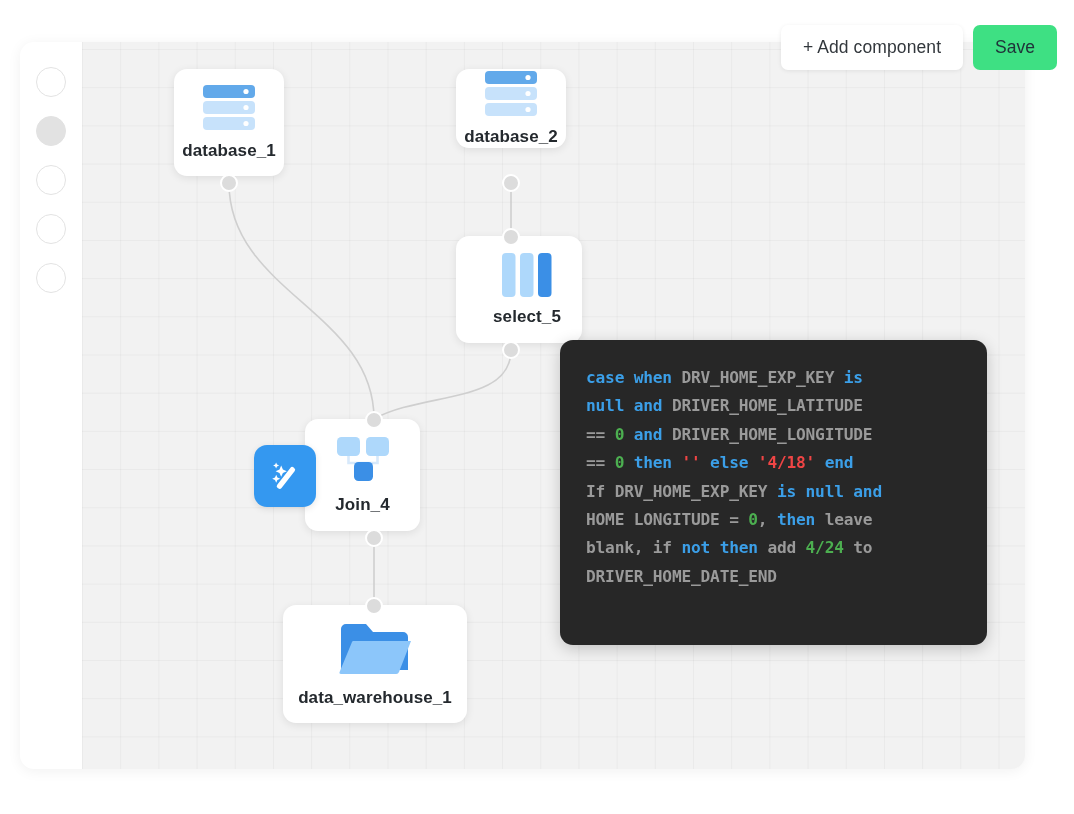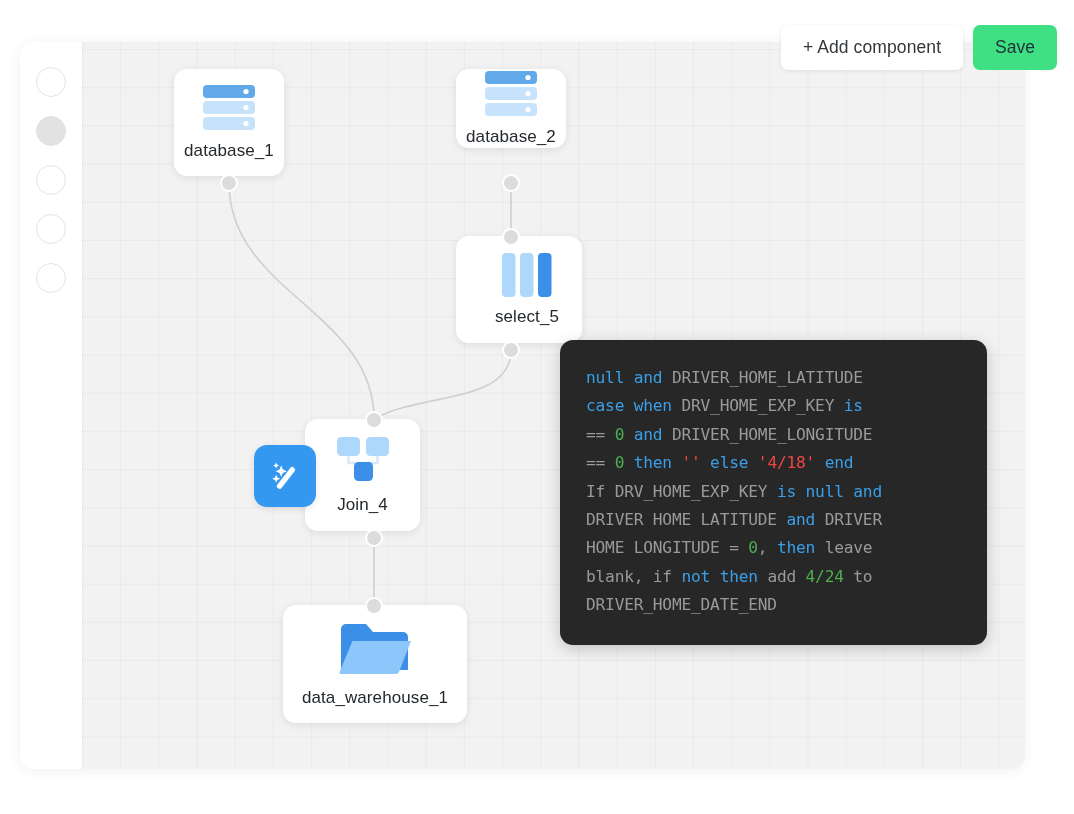--- a/index.html
+++ b/index.html
@@ -69,20 +69,21 @@
     width: 943px;
     height: 727px;
     border-radius: 0 14px 14px 0;
     background-color: #f2f2f2;
     background-image:
       linear-gradient(to right, rgba(0,0,0,0.035) 1px, transparent 1px),
       linear-gradient(to bottom, rgba(0,0,0,0.035) 1px, transparent 1px);
     background-size: 38.2px 38.2px;
     background-position: 0px 7px;
     overflow: hidden;
+    font-weight: bold;
   }
 
   
   .toolbar {
     position: absolute;
     right: 17px;
     top: 25px;
     display: flex;
     align-items: flex-start;
     gap: 10px;
@@ -297,26 +298,25 @@
       <div class="node-icon">
         <svg width="74" height="58" viewBox="0 0 74 58" xmlns="http://www.w3.org/2000/svg">
           <path d="M3 8 a5 5 0 0 1 5 -5 h20 l7 8 h30 a5 5 0 0 1 5 5 v33 h-67 Z" fill="#3b8fe6"></path>
           <path d="M15 20 h58 l-12 31 a3 3 0 0 1 -3 2 h-55 a1.5 1.5 0 0 1 -1.4 -2 l12 -29 a3 3 0 0 1 1.4 -2 Z" fill="#8cc6fa"></path>
         </svg>
       </div>
       <div class="node-label">data_warehouse_1</div>
     </div>
 
     <div class="code-panel" id="code-panel" style="left:478px; top:298px; width:427px; height:305px;">
+        <div class="code-line"><span class="tk-kw">case when </span><span class="tk-txt">DRV_HOME_EXP_KEY </span><span class="tk-kw">is</span></div>
         <div class="code-line"><span class="tk-kw">null and </span><span class="tk-txt">DRIVER_HOME_LATITUDE</span></div>
-        <div class="code-line"><span class="tk-kw">case when </span><span class="tk-txt">DRV_HOME_EXP_KEY </span><span class="tk-kw">is</span></div>
         <div class="code-line"><span class="tk-txt">== </span><span class="tk-num">0</span><span class="tk-kw"> and </span><span class="tk-txt">DRIVER_HOME_LONGITUDE</span></div>
         <div class="code-line"><span class="tk-txt">== </span><span class="tk-num">0</span><span class="tk-kw"> then </span><span class="tk-str">''</span><span class="tk-kw"> else </span><span class="tk-str">'4/18'</span><span class="tk-kw"> end</span></div>
         <div class="code-line"><span class="tk-txt">If DRV_HOME_EXP_KEY </span><span class="tk-kw">is null and</span></div>
-        <div class="code-line"><span class="tk-txt">DRIVER HOME LATITUDE </span><span class="tk-kw">and </span><span class="tk-txt">DRIVER</span></div>
         <div class="code-line"><span class="tk-txt">HOME LONGITUDE = </span><span class="tk-num">0</span><span class="tk-txt">, </span><span class="tk-kw">then </span><span class="tk-txt">leave</span></div>
         <div class="code-line"><span class="tk-txt">blank, if </span><span class="tk-kw">not then </span><span class="tk-txt">add </span><span class="tk-num">4/24</span><span class="tk-txt"> to</span></div>
         <div class="code-line"><span class="tk-txt">DRIVER_HOME_DATE_END</span></div>
       </div>
 
   </div>
 
   <div class="step-rail" id="step-rail">
       <div class="step-dot"></div>
       <div class="step-dot active"></div>

